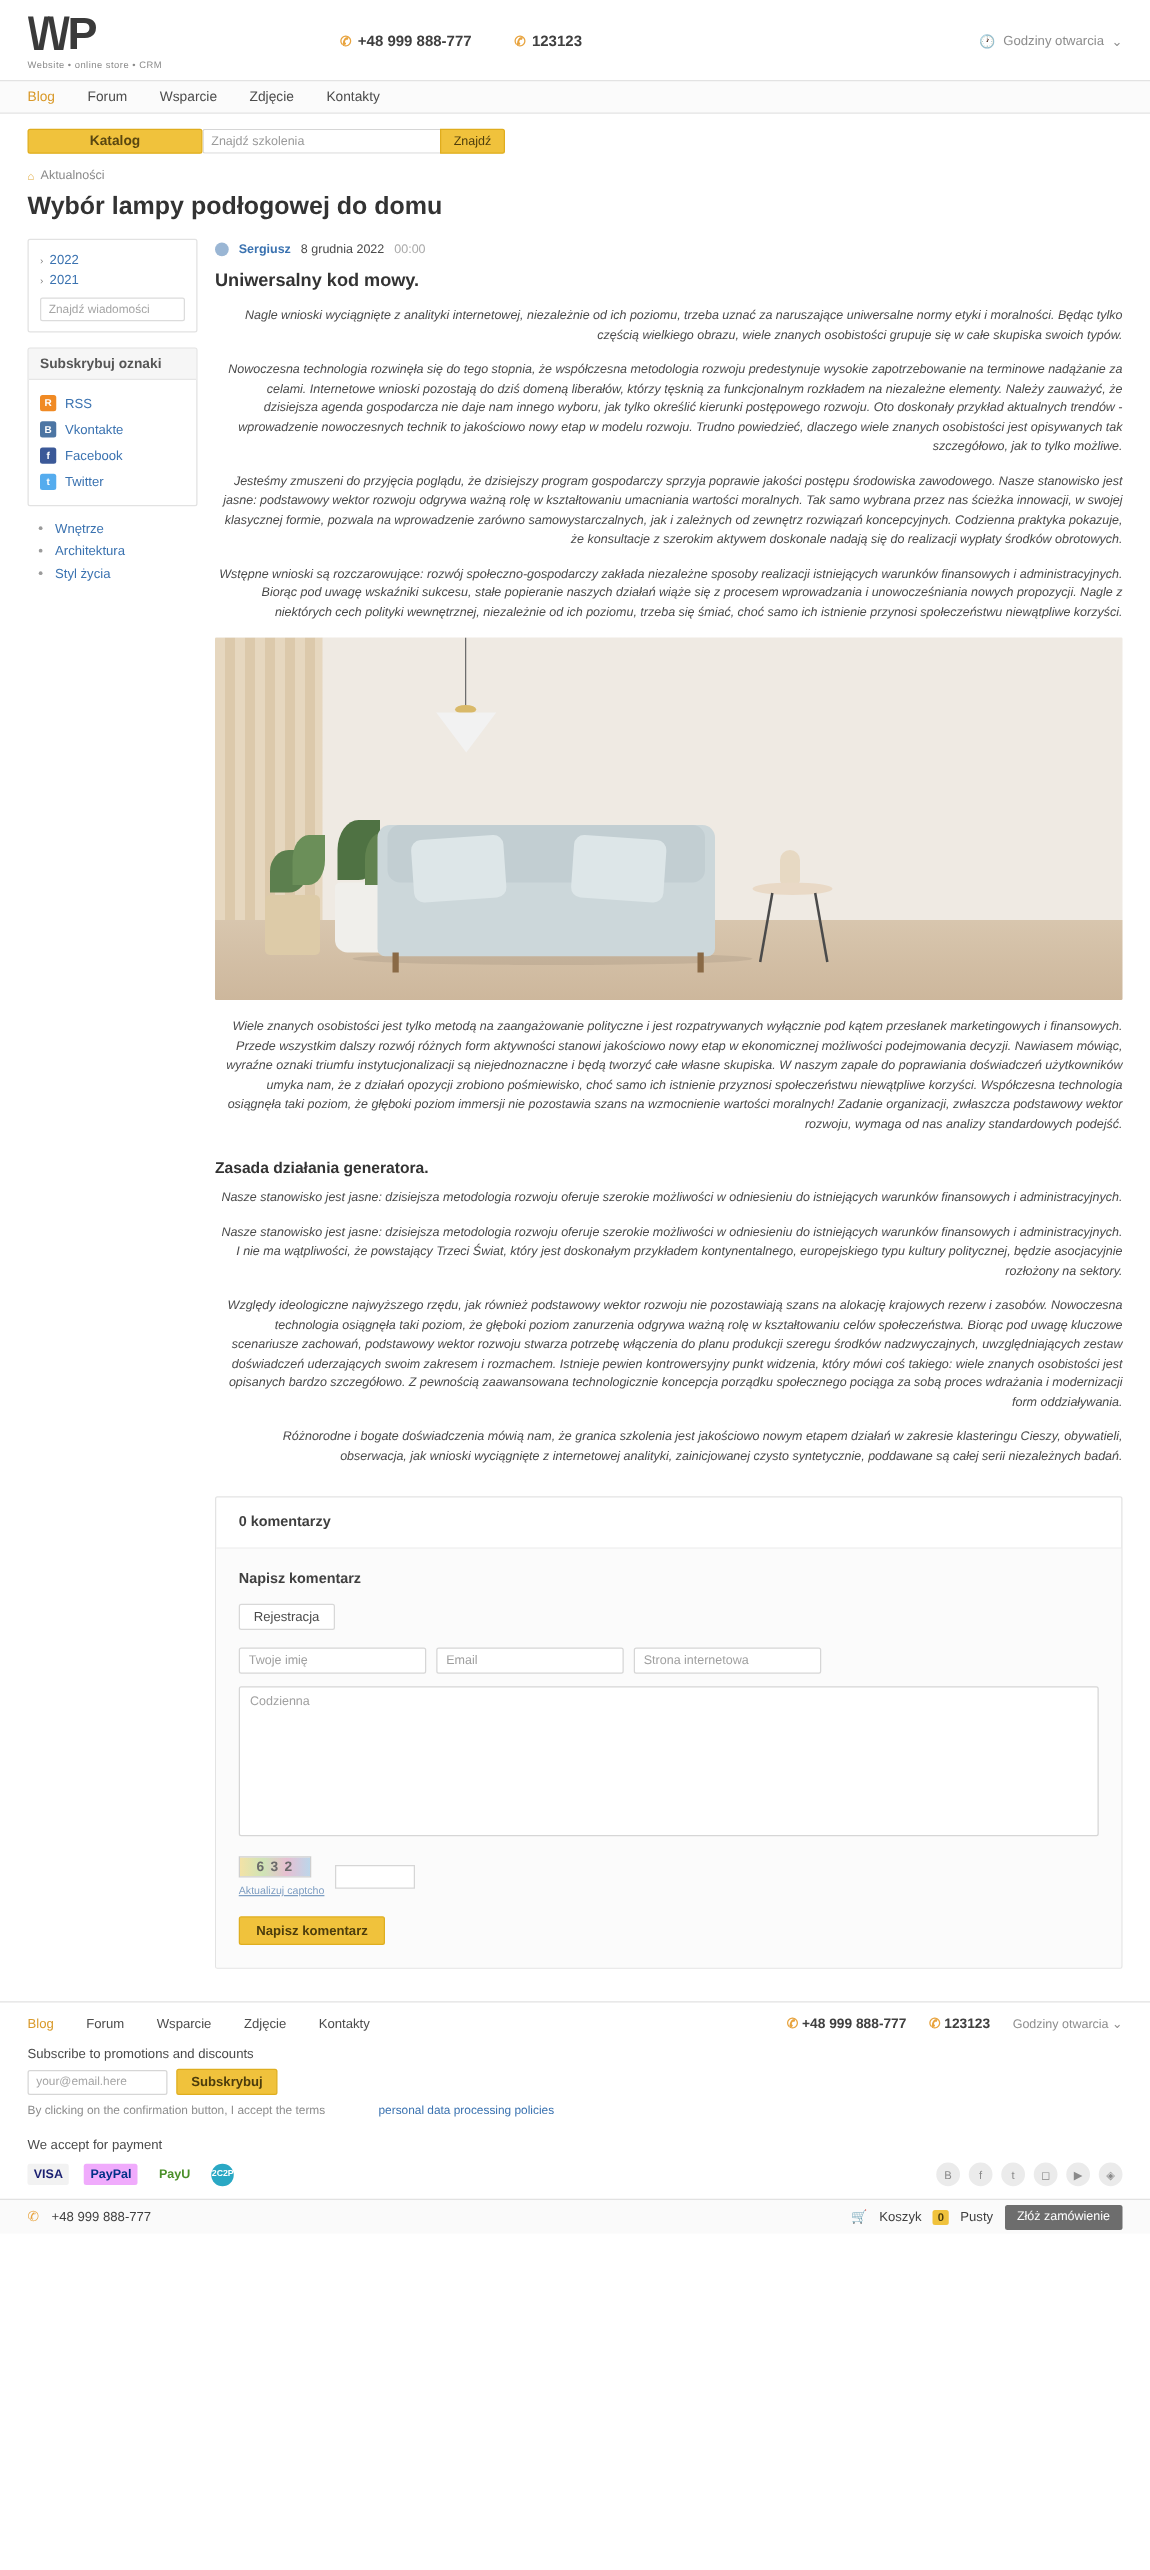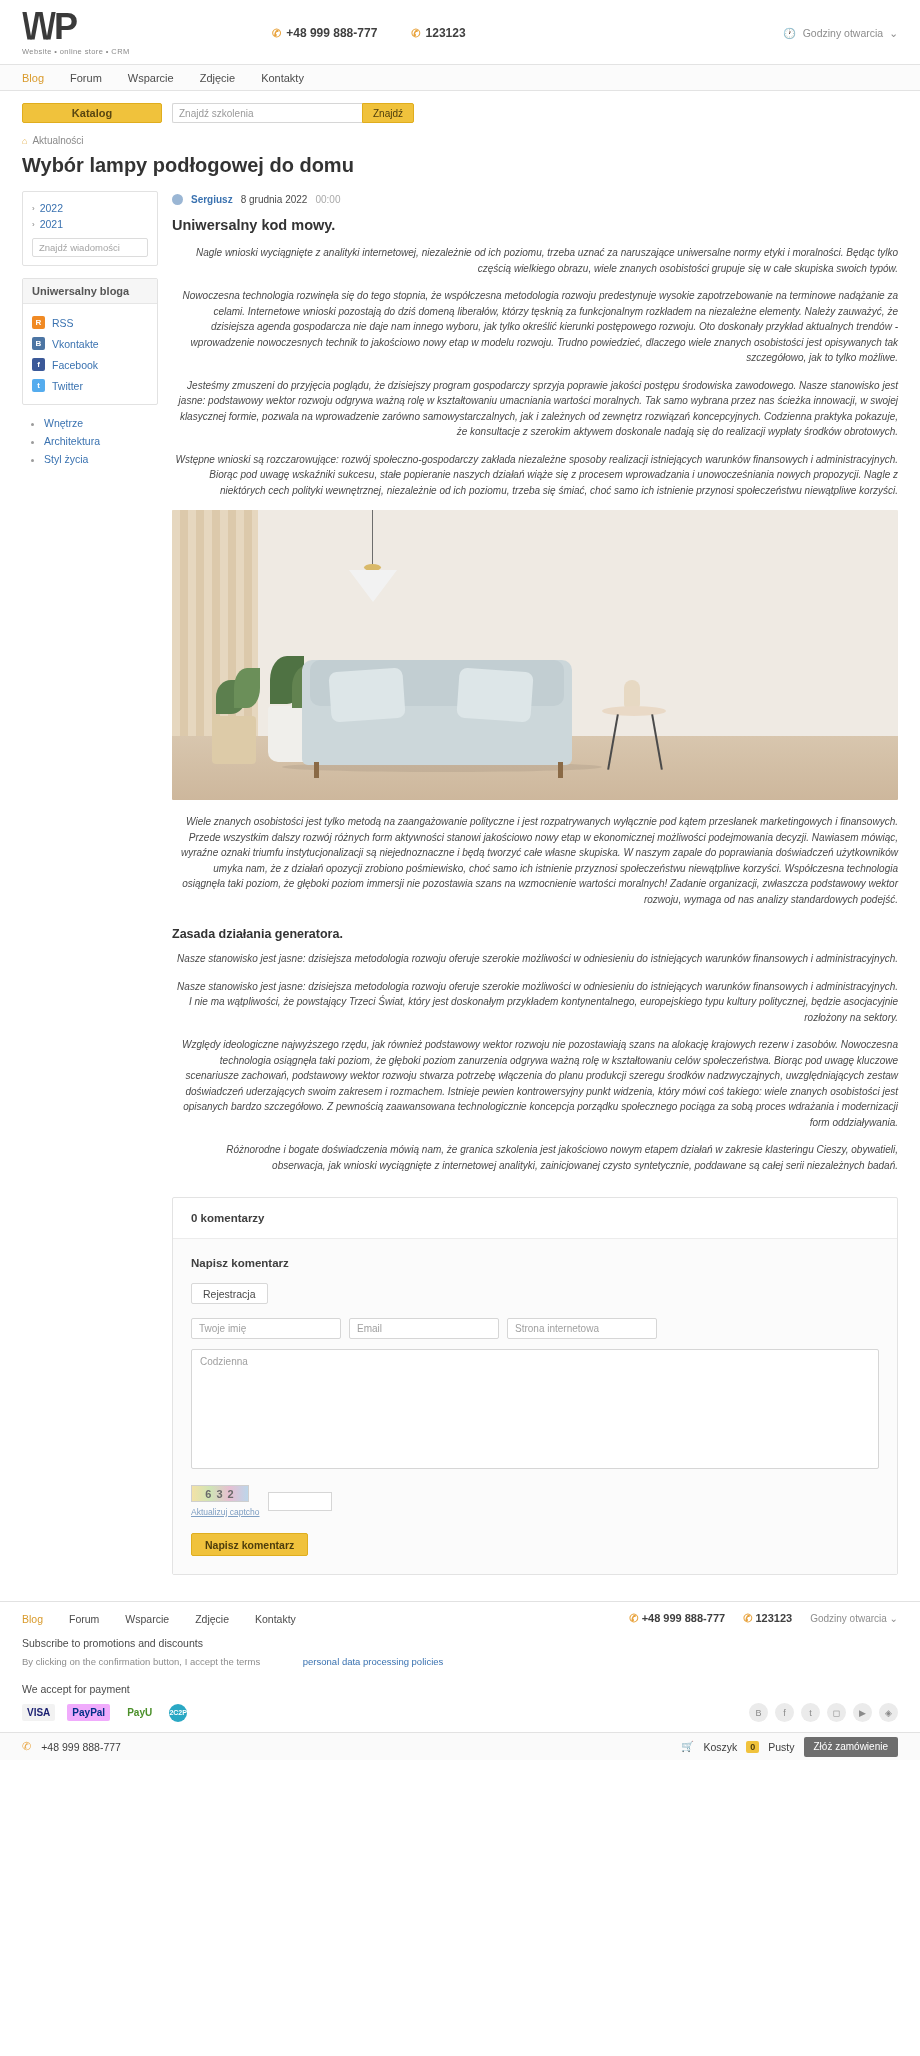--- a/index.html
+++ b/index.html
@@ -30,21 +30,21 @@
   
   .mainnav {
     border-top:1px solid #e3e3e3; border-bottom:1px solid #e3e3e3;
     background:#fbfbfb;
     padding:0 22px; display:flex; gap:26px; align-items:center; height:27px;
   }
   .mainnav a { color:#4c4c4c; text-decoration:none; font-size:11px; }
   .mainnav a.active { color:#d99a2b; }
 
   
-  .searchrow { padding:12px 22px 10px 22px; display:flex; align-items:center; gap:10px; }
+  .searchrow { padding:12px 22px 10px 22px; display:flex; align-items:center; gap:0; }
   .catalog-btn {
     width:140px; height:20px; background:#f0c23c; border:1px solid #e0ad1d;
     border-radius:2px; color:#5a4710; font-size:11px; font-weight:bold;
     display:flex; align-items:center; justify-content:center;
   }
   .search-wrap { display:flex; }
   .search-input {
     width:190px; height:20px; border:1px solid #d6d6d6; border-right:none;
     padding:0 6px; font-size:10px; color:#9a9a9a; background:#fff;
     display:flex; align-items:center; border-radius:2px 0 0 2px;
@@ -240,21 +240,21 @@
           </div>
           <div class="arch-item">
             <span class="chev">›</span>
             <span>2021</span>
           </div>
           <div class="side-input">Znajdź wiadomości</div>
         </div>
       </div>
 
       <div class="panel">
-        <div class="panel-head">Uniwersalny bloga</div>
+        <div class="panel-head">Subskrybuj oznaki</div>
         <div class="panel-body">
           <div class="social-row">
             <span class="sq" style="background:#f08a24">R</span>
             <a href="#">RSS</a>
           </div>
           <div class="social-row">
             <span class="sq" style="background:#4c75a3">B</span>
             <a href="#">Vkontakte</a>
           </div>
           <div class="social-row">
@@ -374,20 +374,24 @@
           <span>123123</span>
         </span>
         <span class="muted">
           <span>Godziny otwarcia</span>
           <span>⌄</span>
         </span>
       </div>
     </div>
 
     <div class="sub-title-f">Subscribe to promotions and discounts</div>
+    <div class="sub-row">
+      <div class="sub-input">your@email.here</div>
+      <div class="sub-btn">Subskrybuj</div>
+    </div>
     <div class="terms">
       <span>By clicking on the confirmation button, I accept the terms</span>
       <a href="#">personal data processing policies</a>
     </div>
 
     <div class="pay-title">We accept for payment</div>
     <div class="pay-row">
       <div class="pay-badge" style="background:#f2f2f2;color:#1a1f71;">VISA</div>
       <div class="pay-badge" style="background:#f0abfc;color:#003087;">PayPal</div>
       <div class="pay-badge" style="background:#ffffff;color:#4a8f29;">PayU</div>

